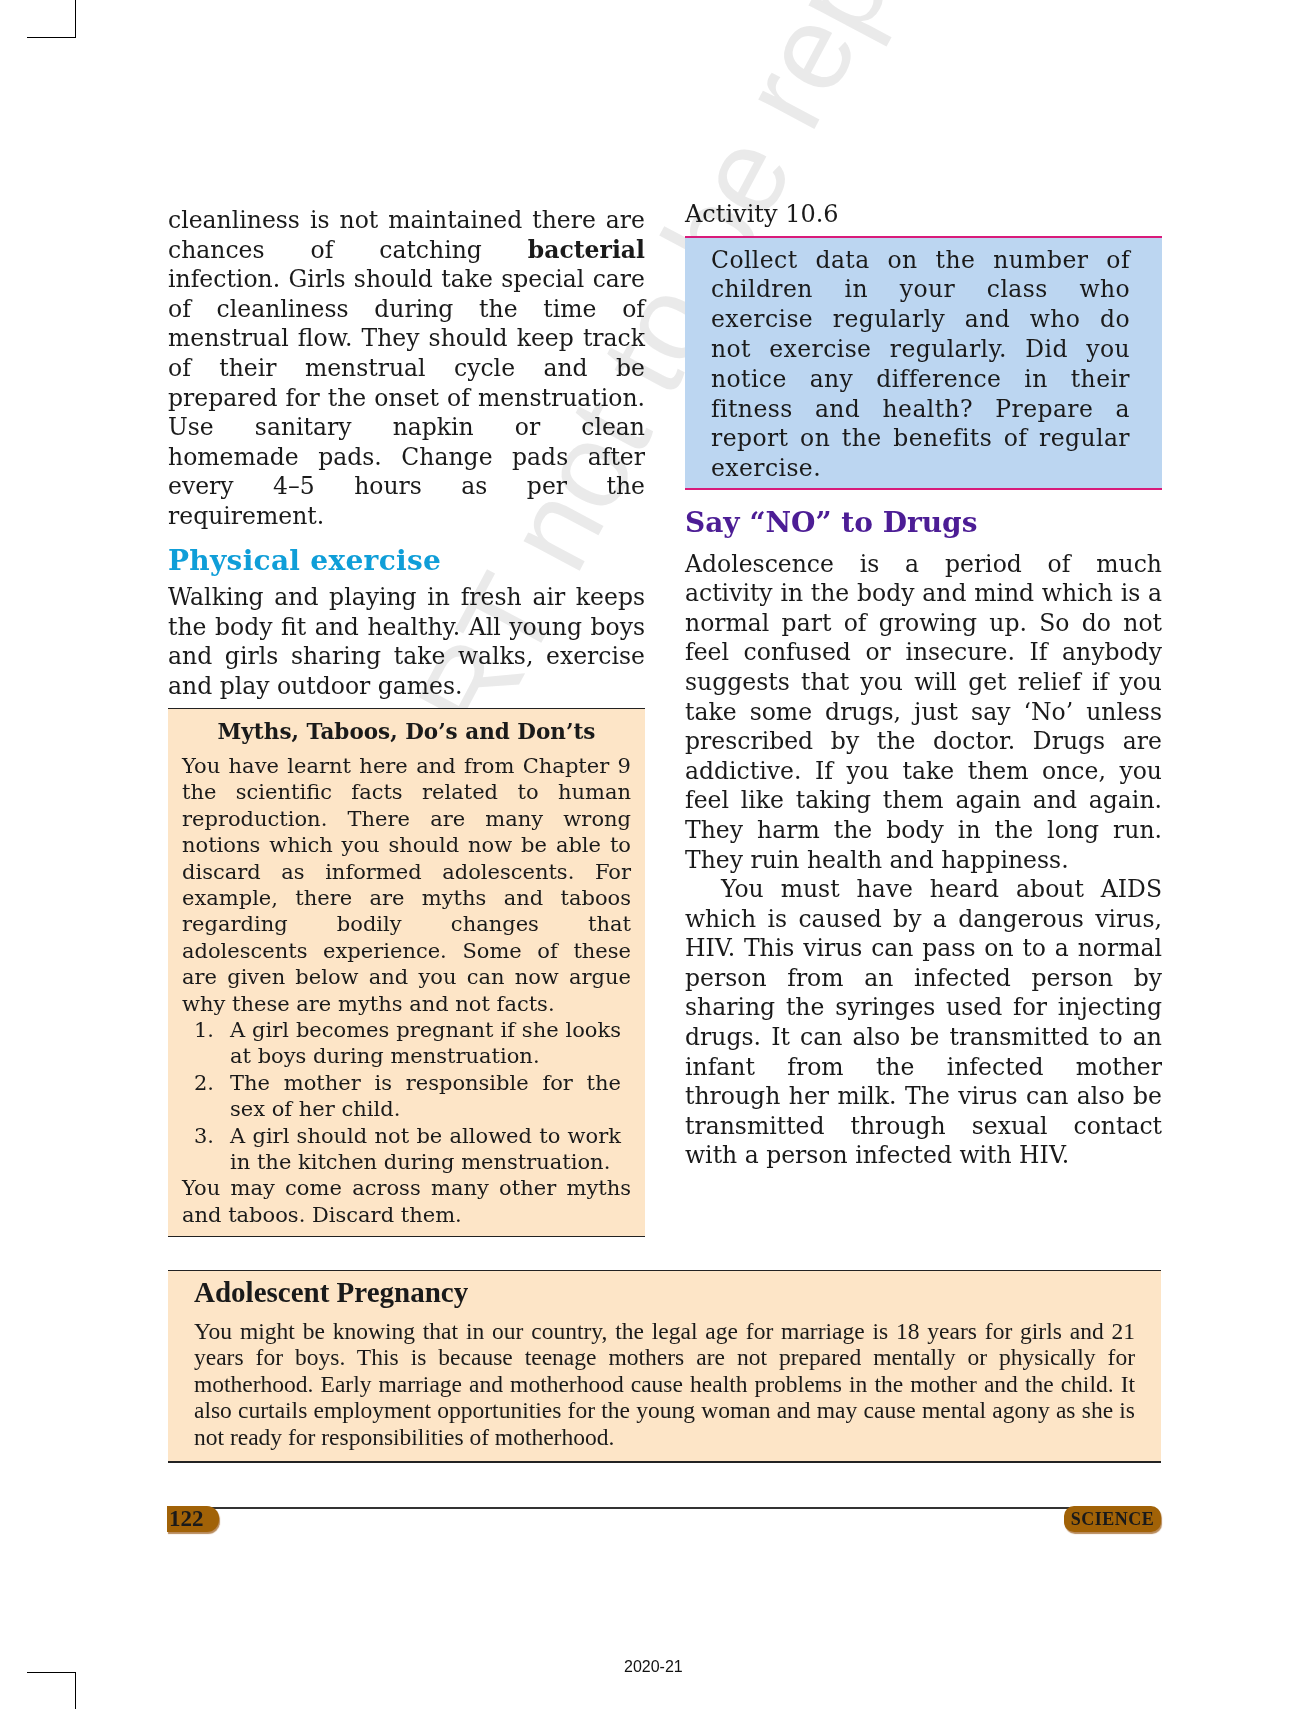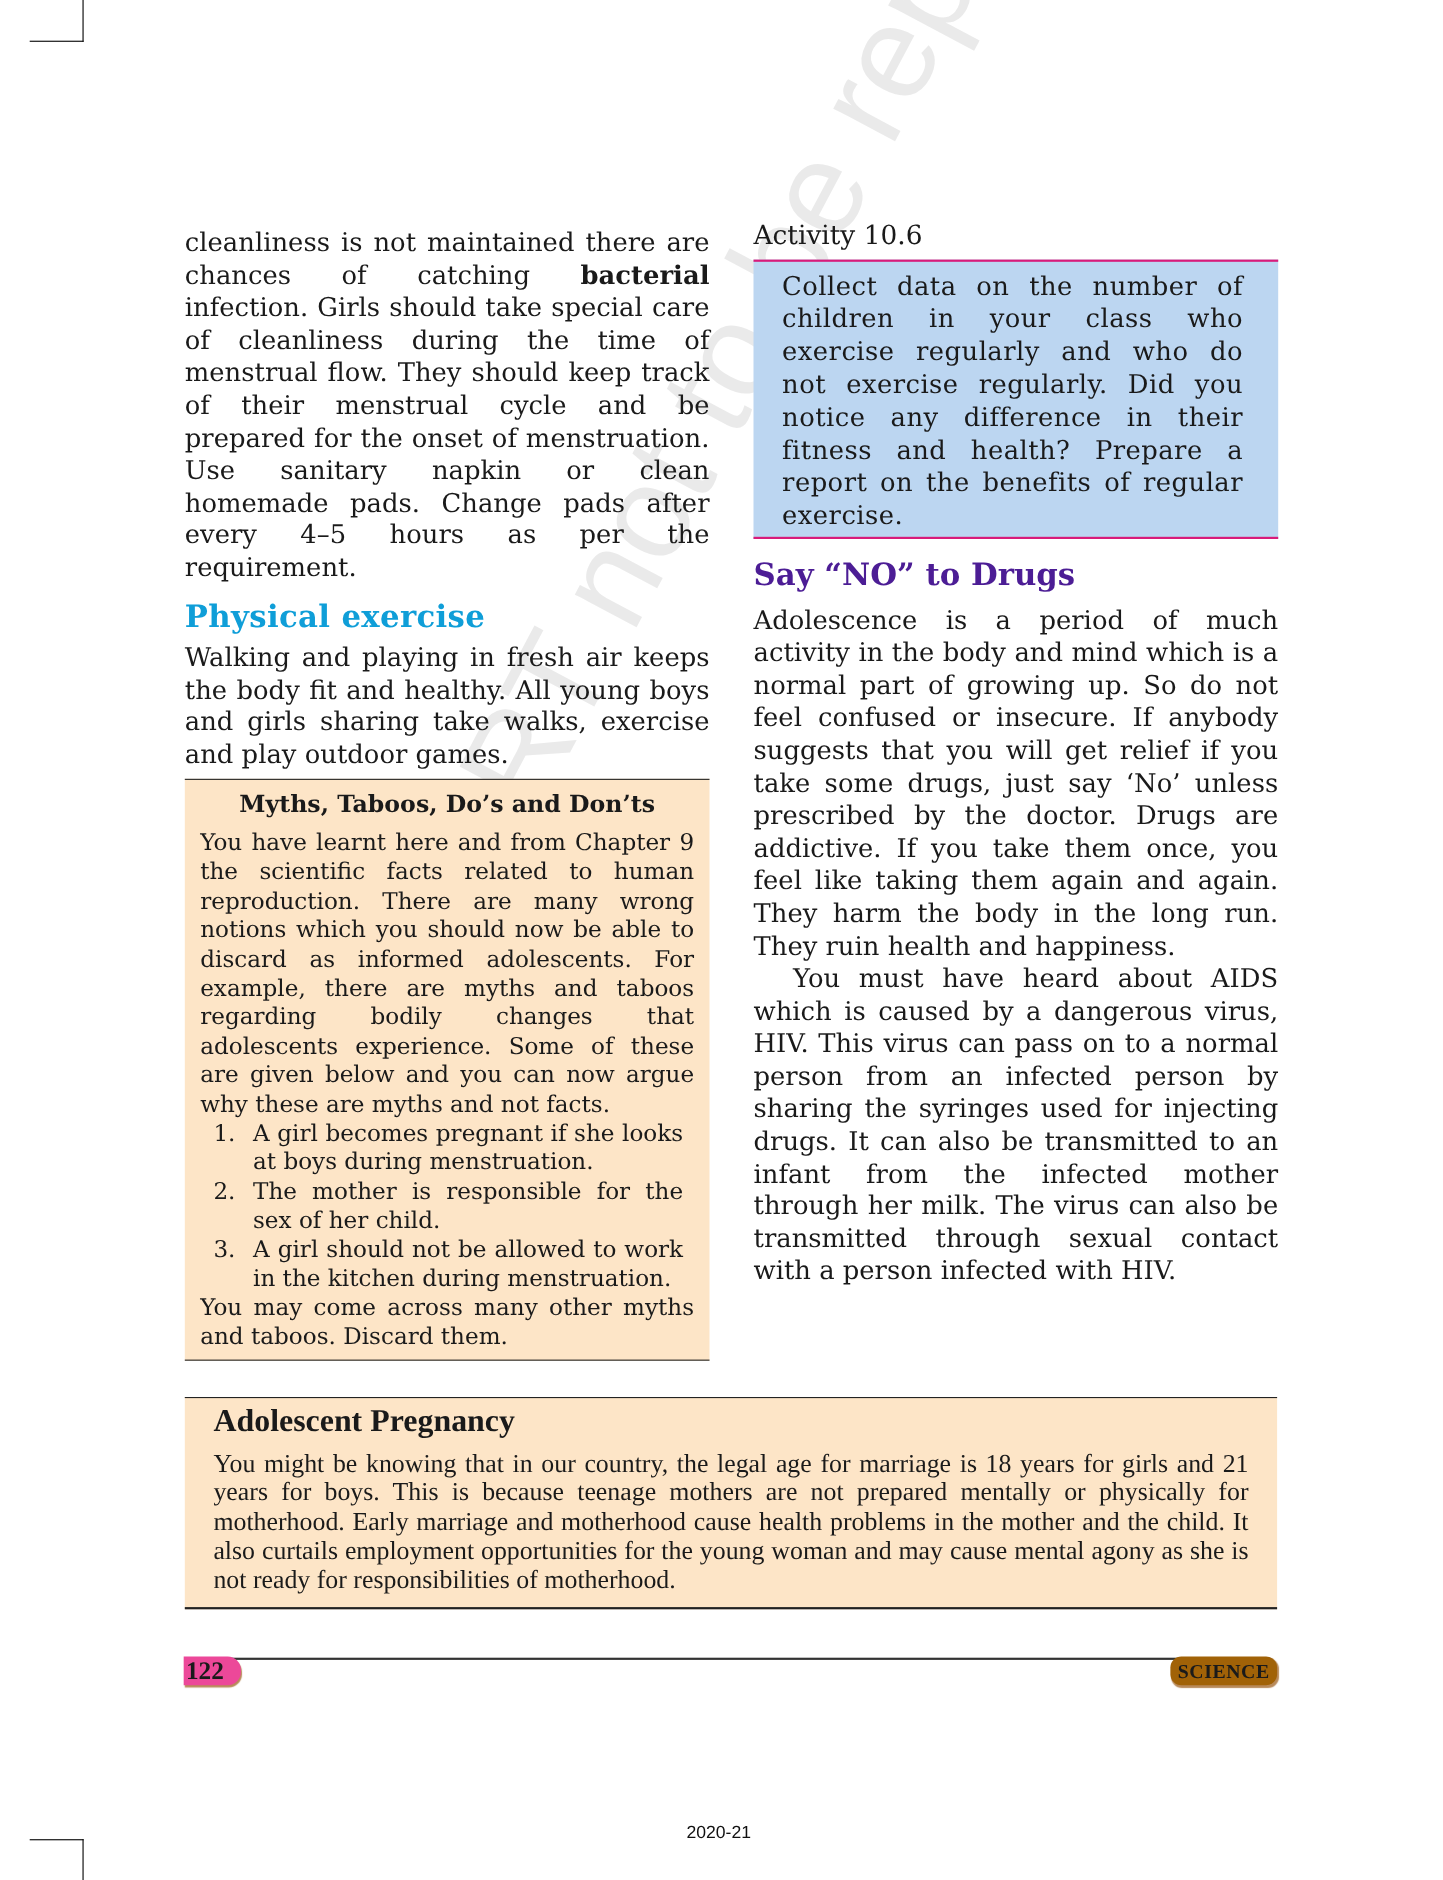--- a/index.html
+++ b/index.html
@@ -33,21 +33,21 @@
 
   .preg-box { position:absolute; left:168px; top:1270px; width:993px; background:#fde5c7;
               border-top:1.5px solid #222; border-bottom:2px solid #222;
               padding:8px 26px 10px 26px; box-sizing:border-box;
               font-family:"Liberation Serif",serif; font-size:23.5px; line-height:26.6px; }
   .preg-title { text-align:left; font-weight:bold; font-size:29px; margin-bottom:12px; }
 
   .footer-rule { position:absolute; left:195px; top:1507px; width:960px; height:2px; background:#333; }
   .pill { position:absolute; background:#a16207; border-radius:10px; box-shadow:1px 2px 1px #b88a5a;
           font-weight:bold; color:#1a1a1a; font-family:"Liberation Serif",serif; }
-  .pill-page { left:167px; top:1506px; width:50px; height:26px; font-size:23px; line-height:26px; text-align:left; padding-left:2px; border-radius:0 12px 12px 0; background:#ec4899; }
+  .pill-page { left:167px; top:1506px; width:50px; height:26px; font-size:23px; line-height:26px; text-align:left; padding-left:2px; border-radius:0 12px 12px 0; background:#a16207; }
   .pill-subj { left:1064px; top:1506px; width:97px; height:26px; font-size:18px; line-height:27px; text-align:center; letter-spacing:0.5px; }
   .year { position:absolute; left:624px; top:1658px; font-family:"Liberation Sans",sans-serif; font-size:16px; color:#111; }
 
   .watermark { position:absolute; left:300px; top:560px; width:700px; height:600px; pointer-events:none;
                color:rgba(160,160,160,0.22); font-family:"Liberation Sans",sans-serif; font-size:120px;
                transform:rotate(-62deg); transform-origin:center; white-space:nowrap; line-height:120px; }
 </style>
 </head>
 <body>
 

